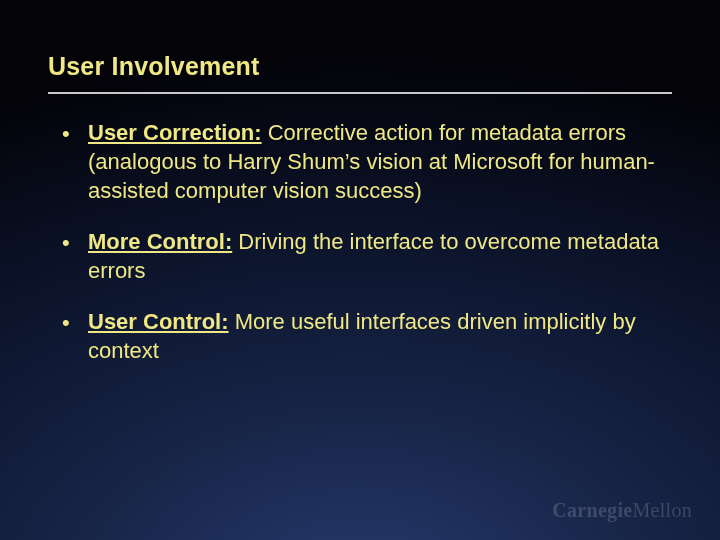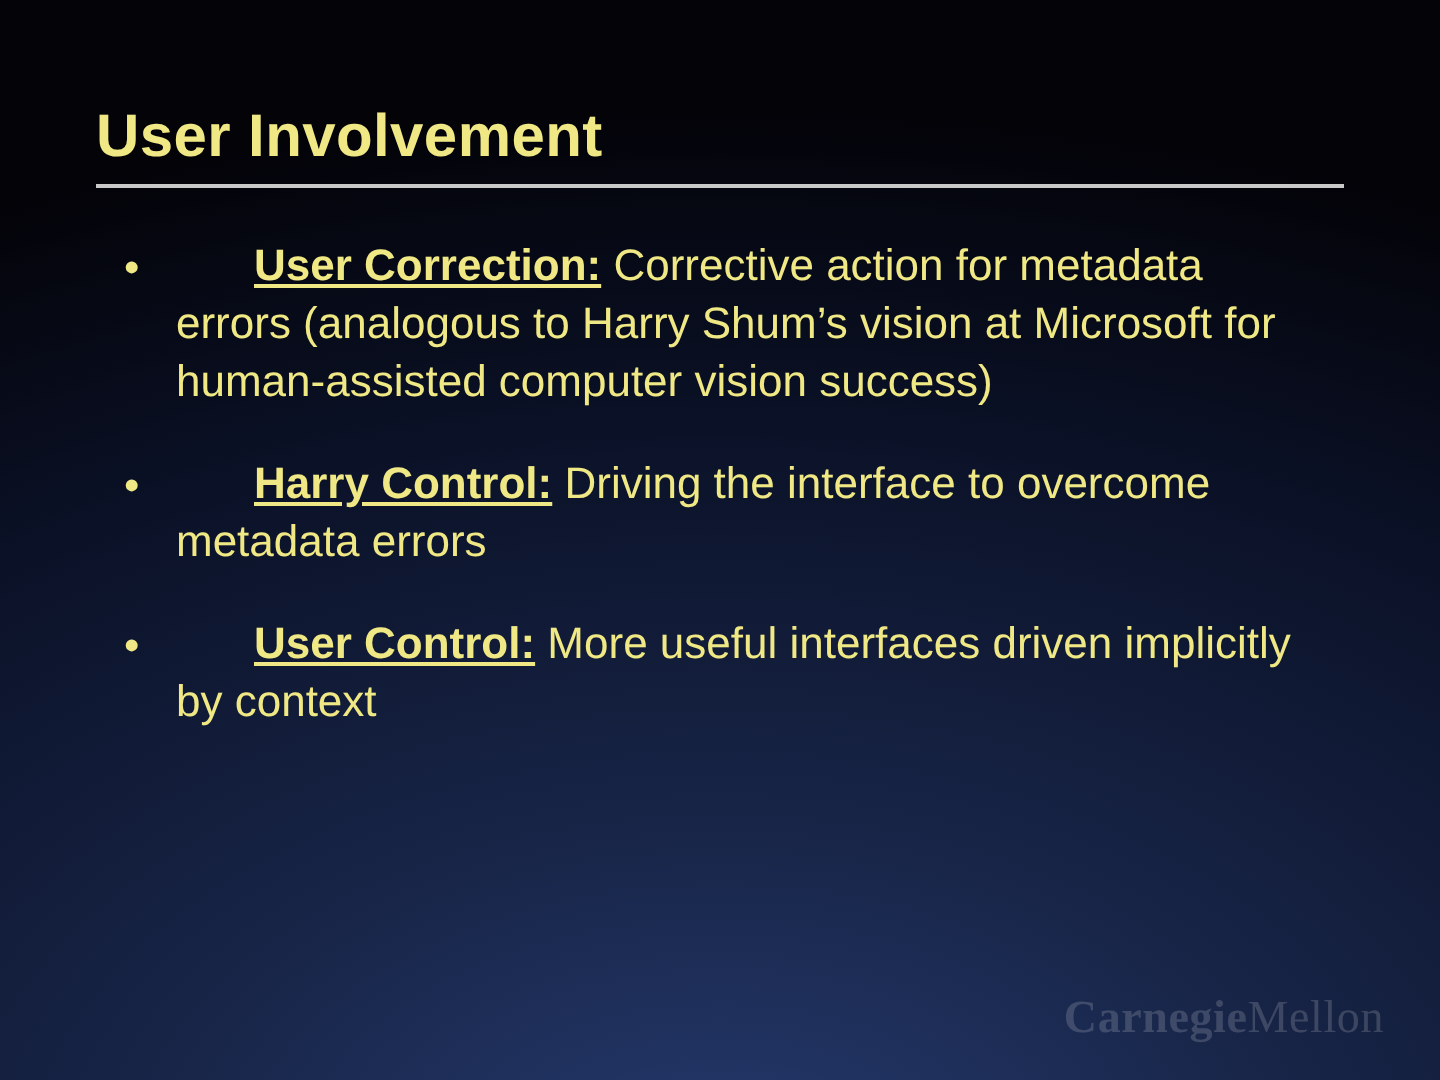--- a/index.html
+++ b/index.html
@@ -15,21 +15,21 @@
     height: 540px;
     background: radial-gradient(ellipse 120% 100% at 50% 110%, #253a6e 0%, #172446 35%, #0b1228 70%, #030308 100%);
     position: relative;
     box-sizing: border-box;
   }
   .title {
     position: absolute;
     top: 52px;
     left: 48px;
     color: #f0e884;
-    font-size: 30px;
+    font-size: 25px;
     font-weight: bold;
     letter-spacing: 0.2px;
   }
   .hr {
     position: absolute;
     top: 92px;
     left: 48px;
     right: 48px;
     height: 2px;
     background: #c9c9c9;
@@ -53,29 +53,28 @@
     flex: 0 0 26px;
     text-align: left;
     padding-top: 1px;
   }
   .txt {
     flex: 1;
   }
   .key {
     font-weight: bold;
     text-decoration: underline;
-    margin-left: 39px;
   }
   .wordmark {
     position: absolute;
     right: 28px;
     bottom: 18px;
     color: rgba(200,200,210,0.22);
     font-family: Georgia, 'Times New Roman', serif;
-    font-size: 23px;
+    font-size: 20px;
     letter-spacing: 0.3px;
   }
   .wordmark .bold { font-weight: bold; }
 </style>
 </head>
 <body>
 
 <div class="slide">
 
   <div class="title">User Involvement</div>
@@ -86,21 +85,21 @@
     <div class="bullet">
       <div class="dot">•</div>
       <div class="txt">
         <span class="key">User Correction:</span><span> Corrective action for metadata errors (analogous to Harry Shum’s vision at Microsoft for human-assisted computer vision success)</span>
       </div>
     </div>
 
     <div class="bullet">
       <div class="dot">•</div>
       <div class="txt">
-        <span class="key">Harry Control:</span><span> Driving the interface to overcome metadata errors</span>
+        <span class="key">More Control:</span><span> Driving the interface to overcome metadata errors</span>
       </div>
     </div>
 
     <div class="bullet">
       <div class="dot">•</div>
       <div class="txt">
         <span class="key">User Control:</span><span> More useful interfaces driven implicitly by context</span>
       </div>
     </div>
 

